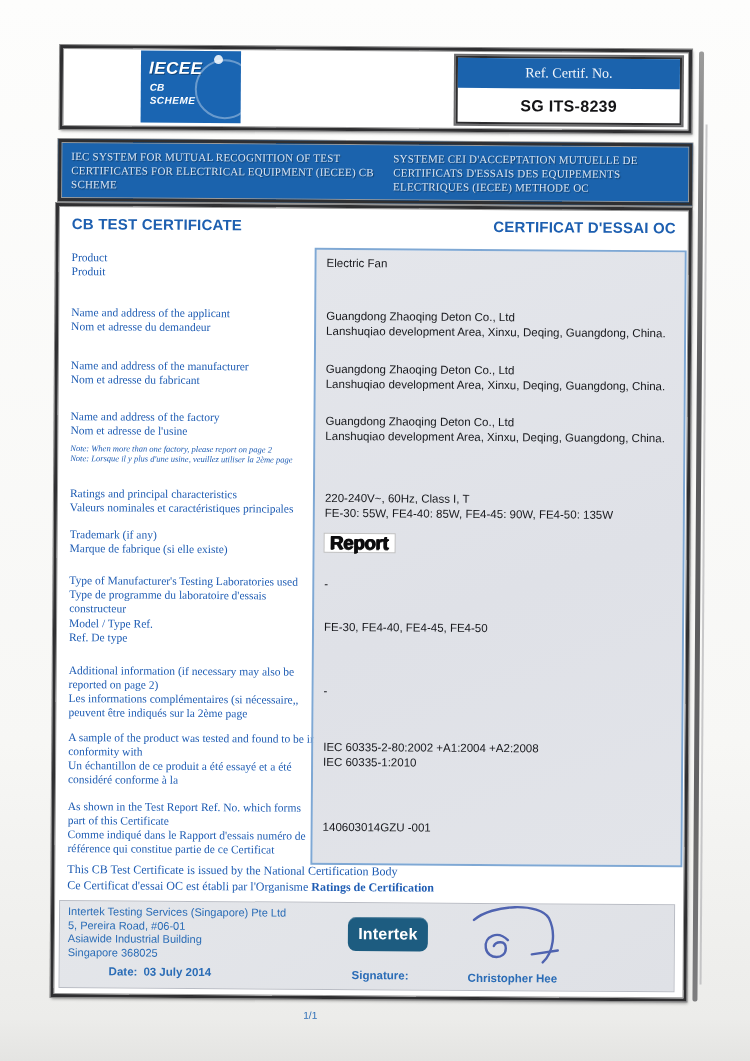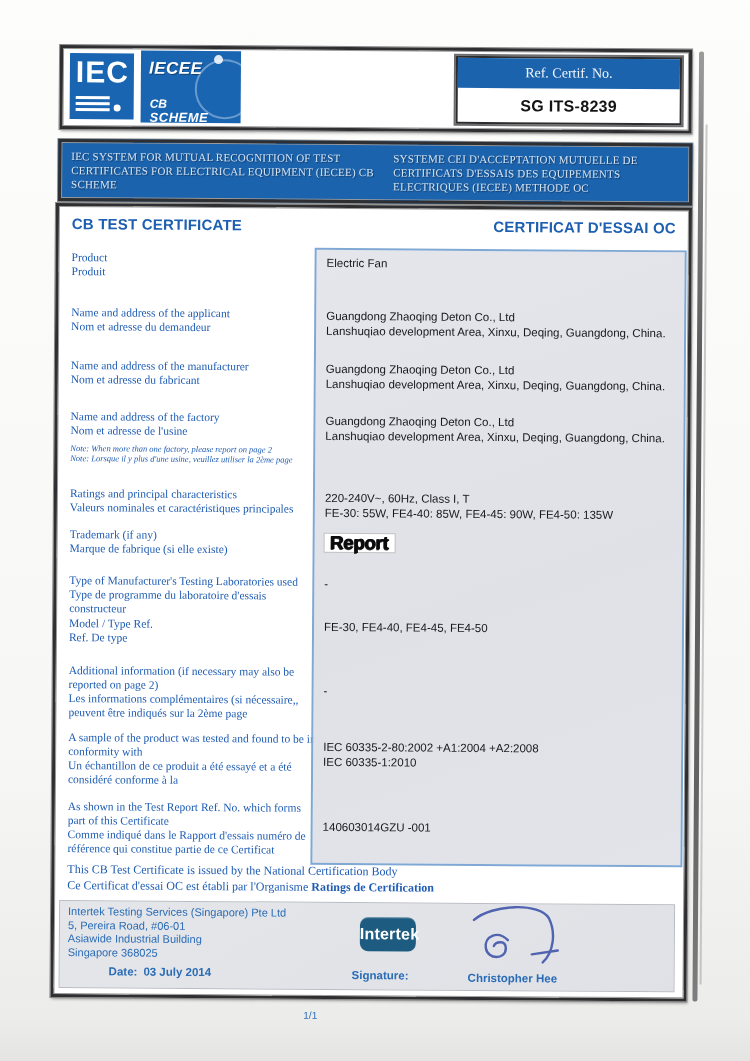--- a/index.html
+++ b/index.html
@@ -28,22 +28,22 @@
   .logo-iecee{
     position:absolute;left:78px;top:2px;width:100px;height:72px;
     background:#1a65b2;color:#fff;overflow:hidden;font-style:italic;font-weight:bold;
   }
   .logo-iecee:before{content:"";position:absolute;right:-14px;top:8px;width:56px;height:56px;
     border:2px solid rgba(255,255,255,.35);border-radius:50%;}
   .logo-iecee:after{content:"";position:absolute;right:18px;top:4px;width:9px;height:9px;
     background:rgba(255,255,255,.85);border-radius:50%;}
   .logo-iecee .l1{font-size:17px;line-height:20px;margin:8px 0 0 8px;letter-spacing:.5px;
     text-shadow:1px 1px 0 rgba(0,0,0,.35);}
-  .logo-iecee .l2{font-size:12px;line-height:11px;margin:20px 0 0 9px;}
-  .logo-iecee .l3{font-size:13px;line-height:13px;margin:1px 0 0 9px;letter-spacing:.5px;}
+  .logo-iecee .l2{font-size:10px;line-height:11px;margin:3px 0 0 9px;}
+  .logo-iecee .l3{font-size:10px;line-height:13px;margin:1px 0 0 9px;letter-spacing:.5px;}
   .ref-box{
     position:absolute;left:393px;top:5px;width:222px;height:64px;
     border:2px solid #2c2c2e;box-shadow:0 0 0 2px #6d6d6f;background:#fff;
   }
   .ref-label{background:#1b63ad;color:#f2f6fb;height:30px;
     font-family:"Liberation Serif",serif;font-size:14px;line-height:30px;text-align:center;}
   .ref-value{color:#141416;font-weight:bold;font-size:16px;text-align:center;margin-top:9px;letter-spacing:.3px;}
   
   .banner-frame{left:59px;top:139px;width:628px;height:56px;background:#1b63ad;}
   .banner-text{
@@ -79,50 +79,41 @@
   
   .footer-block{
     position:absolute;left:5px;top:694px;width:614px;height:86px;
     background:linear-gradient(150deg,#e4e6ea,#dfe1e6);
     border:1px solid #b9bcc4;
   }
   .issuer{position:absolute;left:8px;top:4px;color:#2a6cb6;font-size:11px;line-height:13.5px;}
   .date-line{position:absolute;left:8px;top:64px;color:#2a6cb6;font-size:11.5px;font-weight:bold;padding-left:41px;}
   .date-line .dv{margin-left:6px;}
   .intertek-logo{
-    position:absolute;left:300px;top:14px;width:56px;height:34px;
+    position:absolute;left:288px;top:14px;width:80px;height:34px;
     background:#1d5c80;border-radius:8px;color:#fff;font-weight:bold;font-size:16px;
     text-align:center;line-height:34px;letter-spacing:.2px;
     box-shadow:inset 0 1px 0 rgba(255,255,255,.25);
   }
   .sig-label{position:absolute;left:292px;top:66px;color:#2a6cb6;font-size:11.5px;font-weight:bold;}
   .signer{position:absolute;left:408px;top:68px;color:#2a6cb6;font-size:11.5px;font-weight:bold;}
   .sig-svg{position:absolute;left:392px;top:-4px;}
   
   .page-number{position:absolute;left:310px;top:1008px;color:#2a6cb6;font-size:10px;}
   .scan-edge{position:absolute;left:699px;top:47px;width:5px;height:950px;
     background:linear-gradient(180deg,#8a8a8a,#39393b 35%,#4a4a4c 80%,#6a6a6c);
     opacity:.85;border-radius:2px;}
   .scan-edge2{position:absolute;left:706px;top:120px;width:2px;height:860px;background:#a9a9ab;opacity:.6;}
 </style>
 </head>
 <body>
 
 <div class="scan">
 
   <div class="frame header-frame">
-    <div class="logo-iec">
-      <div class="iec-word">IEC</div>
-      <div class="bars">
-          <i></i>
-          <i></i>
-          <i></i>
-        </div>
-      <div class="dot"></div>
-    </div>
     <div class="logo-iecee">
       <div class="l1">IECEE</div>
       <div class="l2">CB</div>
       <div class="l3">SCHEME</div>
     </div>
     <div class="ref-box">
       <div class="ref-label">Ref. Certif. No.</div>
       <div class="ref-value">SG ITS-8239</div>
     </div>
   </div>

